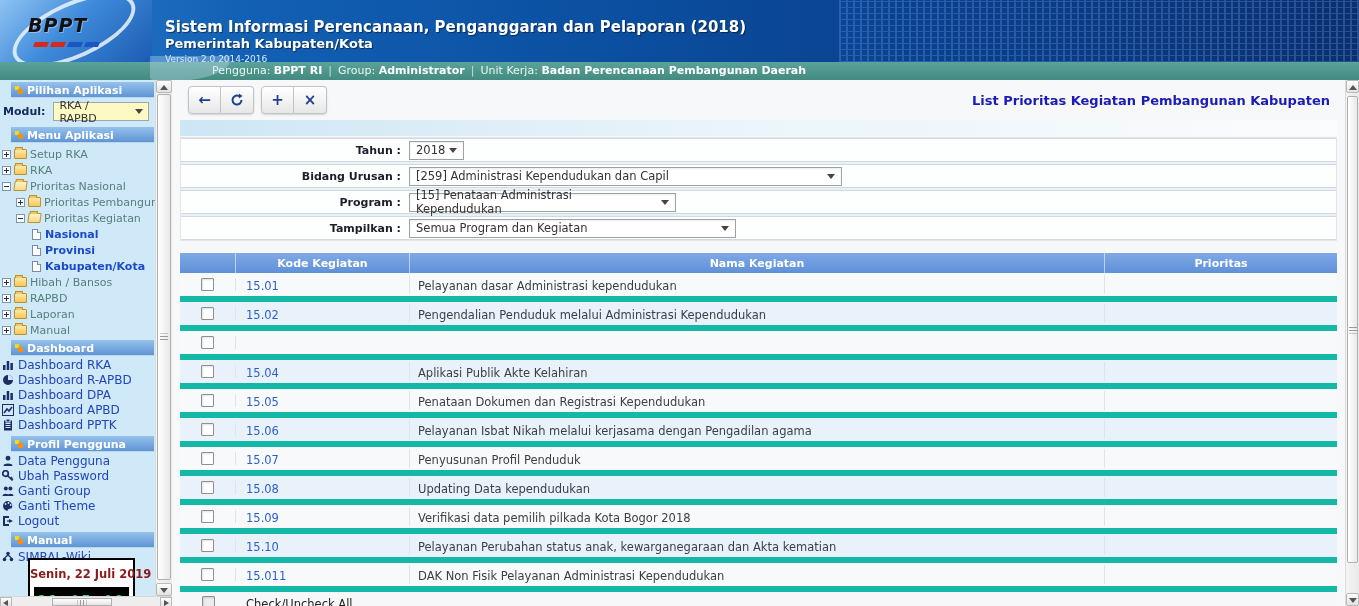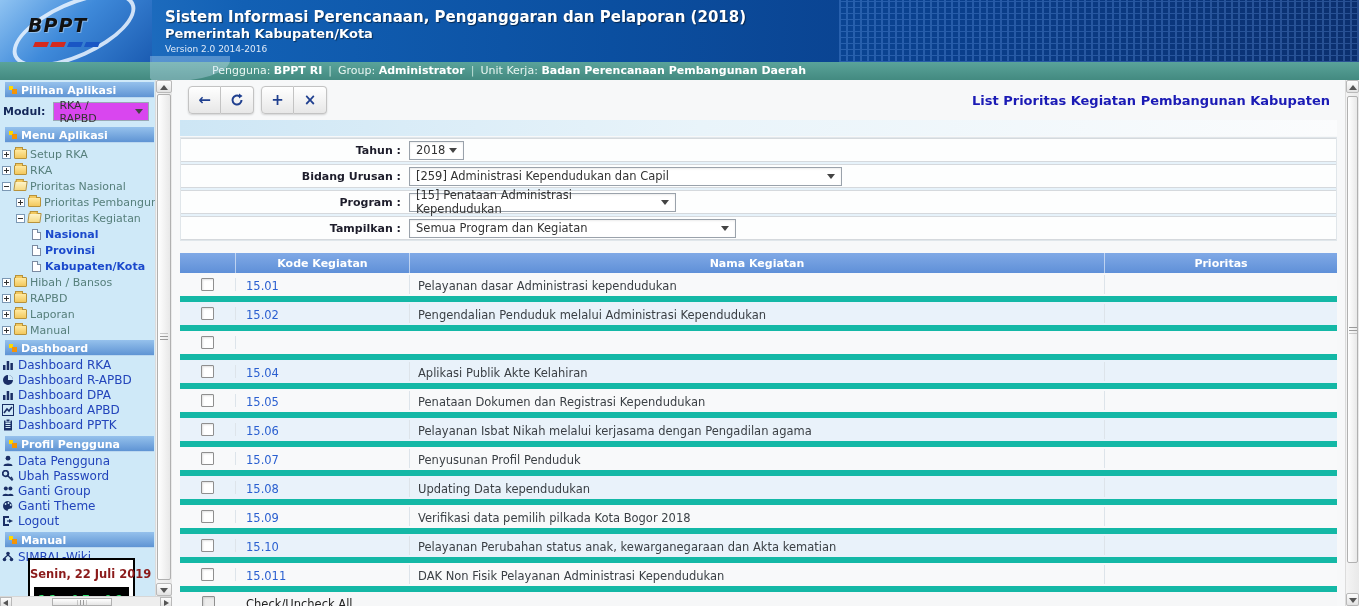--- a/index.html
+++ b/index.html
@@ -13,46 +13,46 @@
   .topbar .tex { position:absolute; right:0; top:0; width:520px; height:62px; opacity:.25;
     background:repeating-linear-gradient(90deg,#7fb3ff 0 2px,transparent 2px 7px),repeating-linear-gradient(0deg,#7fb3ff 0 1px,transparent 1px 6px); }
   .logo-box { position:absolute; left:0; top:0; width:152px; height:62px;
     background:linear-gradient(135deg,#8fc3f2 0%,#3f8ada 45%,#1b5cb2 100%); overflow:hidden; }
   .logo-ellipse { position:absolute; left:8px; top:2px; width:132px; height:56px;
     border:4px solid rgba(235,244,255,.85); border-radius:50%; transform:rotate(-24deg); }
   .logo-text { position:absolute; left:28px; top:14px; font-size:19px; font-weight:bold;
     font-style:italic; letter-spacing:1px; color:#111; text-shadow:1px 1px 0 rgba(255,255,255,.35); }
   .logo-bars { position:absolute; left:34px; top:42px; display:flex; gap:3px; transform:skewX(-22deg); }
   .logo-bars i { width:14px; height:5px; display:block; }
-  .titles { position:absolute; left:165px; top:8px; color:#fff; }
+  .titles { position:absolute; left:165px; top:18px; color:#fff; }
   .app-title { font-size:15px; font-weight:bold; text-shadow:1px 1px 1px rgba(0,0,0,.5); }
   .app-subtitle { font-size:13px; font-weight:bold; text-shadow:1px 1px 1px rgba(0,0,0,.5); }
   .app-version { font-size:9px; margin-top:3px; color:#dfeaf8; }
 
   
   .userbar { position:absolute; left:0; top:62px; width:1359px; height:18px;
     background:linear-gradient(180deg,#5aa39a 0%,#438a80 100%); color:#eaf6f2;
     font-size:11px; line-height:18px; padding-left:212px; white-space:nowrap; }
   .userbar b { color:#fff; }
   .userbar .sep { color:#bfe0d8; padding:0 6px; }
   .userbar .swoosh { position:absolute; left:150px; top:-6px; width:80px; height:26px;
     background:rgba(200,225,245,.35); border-radius:0 0 100% 20%; }
 
   
   .sidebar { position:absolute; left:0; top:80px; width:155px; height:516px;
     background:#cfe9f8; overflow:hidden; font-size:11px; }
-  .s-header { height:16px; margin:2px 1px 0 5px; padding:1px 4px 0 4px; color:#fff; font-weight:bold;
+  .s-header { height:16px; margin:2px 1px 0 11px; padding:1px 4px 0 4px; color:#fff; font-weight:bold;
     background:linear-gradient(180deg,#95c1ec 0%,#5f94d4 100%); border-bottom:1px solid #bcd8f0;
     display:flex; align-items:center; gap:4px; white-space:nowrap; }
   .hdr-ico { width:8px; height:8px; position:relative; flex:0 0 8px; }
   .hdr-ico::before { content:""; position:absolute; left:0; top:0; width:4px; height:4px; background:#ffd800; }
   .hdr-ico::after { content:""; position:absolute; left:3px; top:3px; width:5px; height:5px; background:#f49307; }
   .modul-row { display:flex; align-items:center; gap:8px; padding:4px 2px 4px 3px; }
   .modul-label { font-weight:bold; color:#14285a; }
-  .mini-select { background:#d946ef; border:1px solid #9aa7b5; height:19px; padding:0 5px;
+  .mini-select { background:#fef9c3; border:1px solid #9aa7b5; height:19px; padding:0 5px;
     display:inline-flex; align-items:center; justify-content:space-between; gap:8px; color:#333; width:96px; }
   .caret { width:0; height:0; border-left:4px solid transparent; border-right:4px solid transparent;
     border-top:5px solid #444; flex:0 0 auto; }
 
   .tree { padding:3px 0 0 2px; }
   .tree-row { display:flex; align-items:center; height:16px; white-space:nowrap; overflow:hidden; }
   .tree-row.lvl1 { padding-left:14px; }
   .tree-row.lvl2 { padding-left:30px; }
   .expand { width:9px; height:9px; border:1px solid #7c98b4; background:#fff; flex:0 0 9px;
     position:relative; margin-right:3px; }

